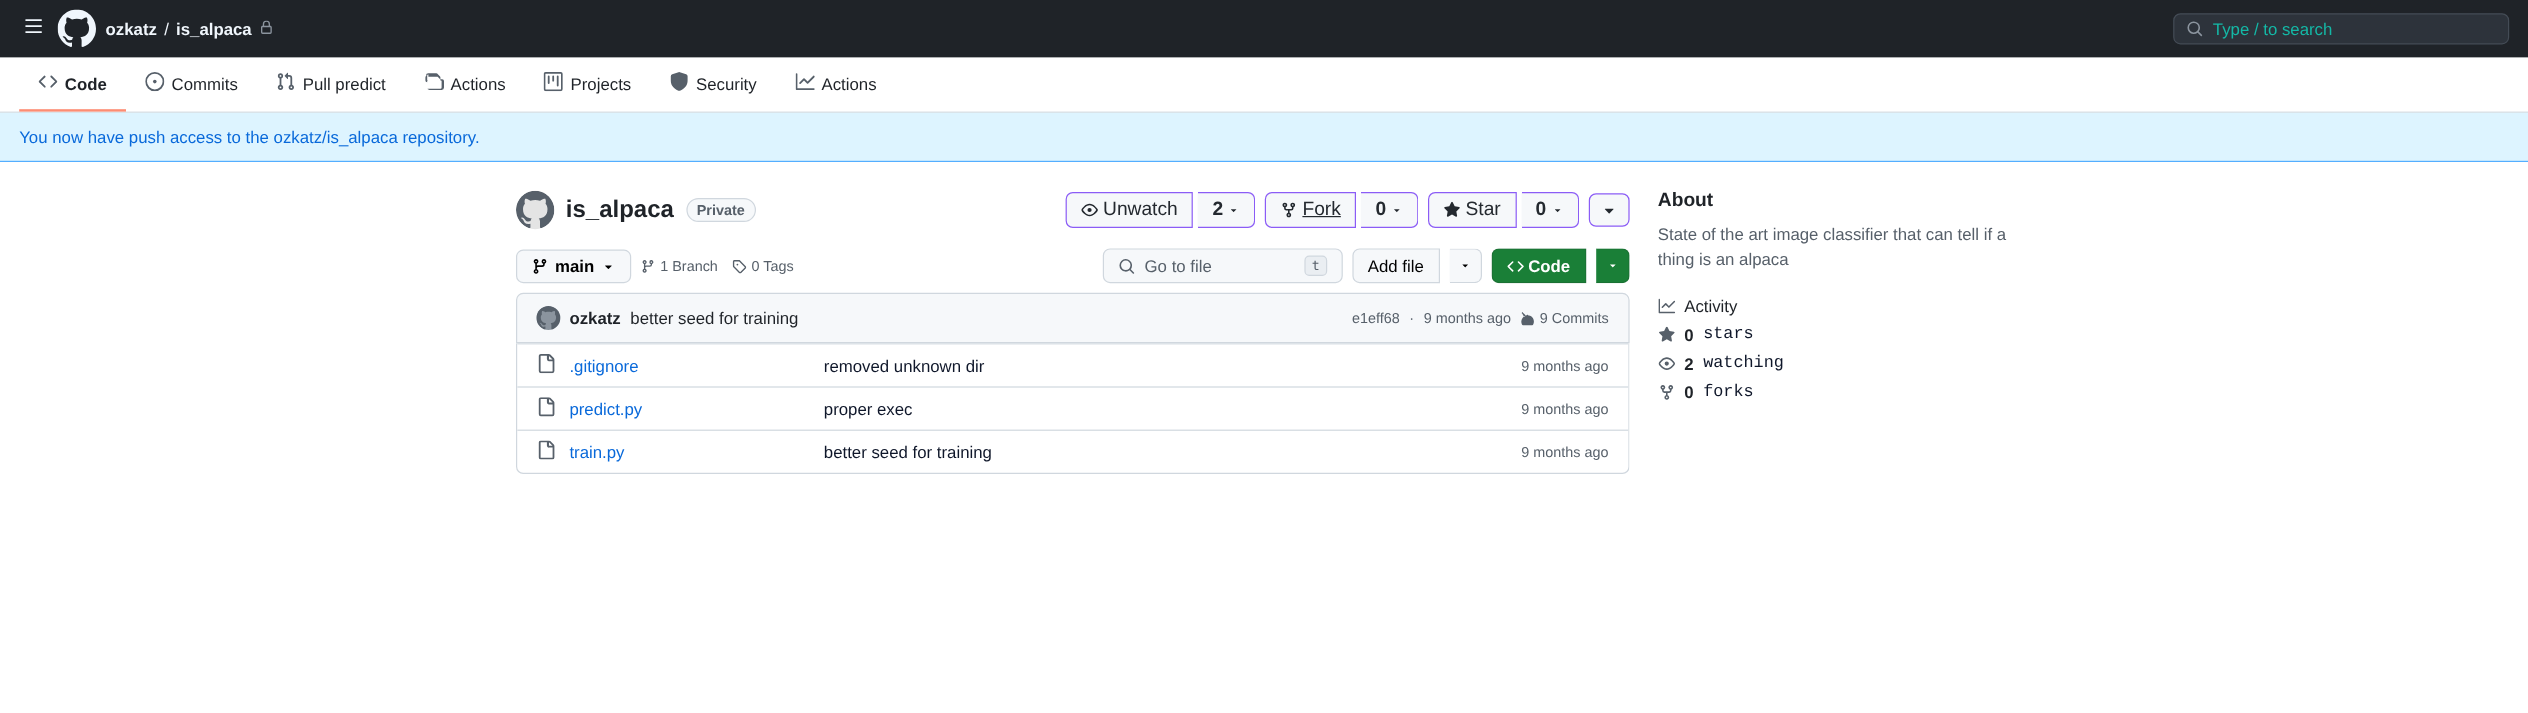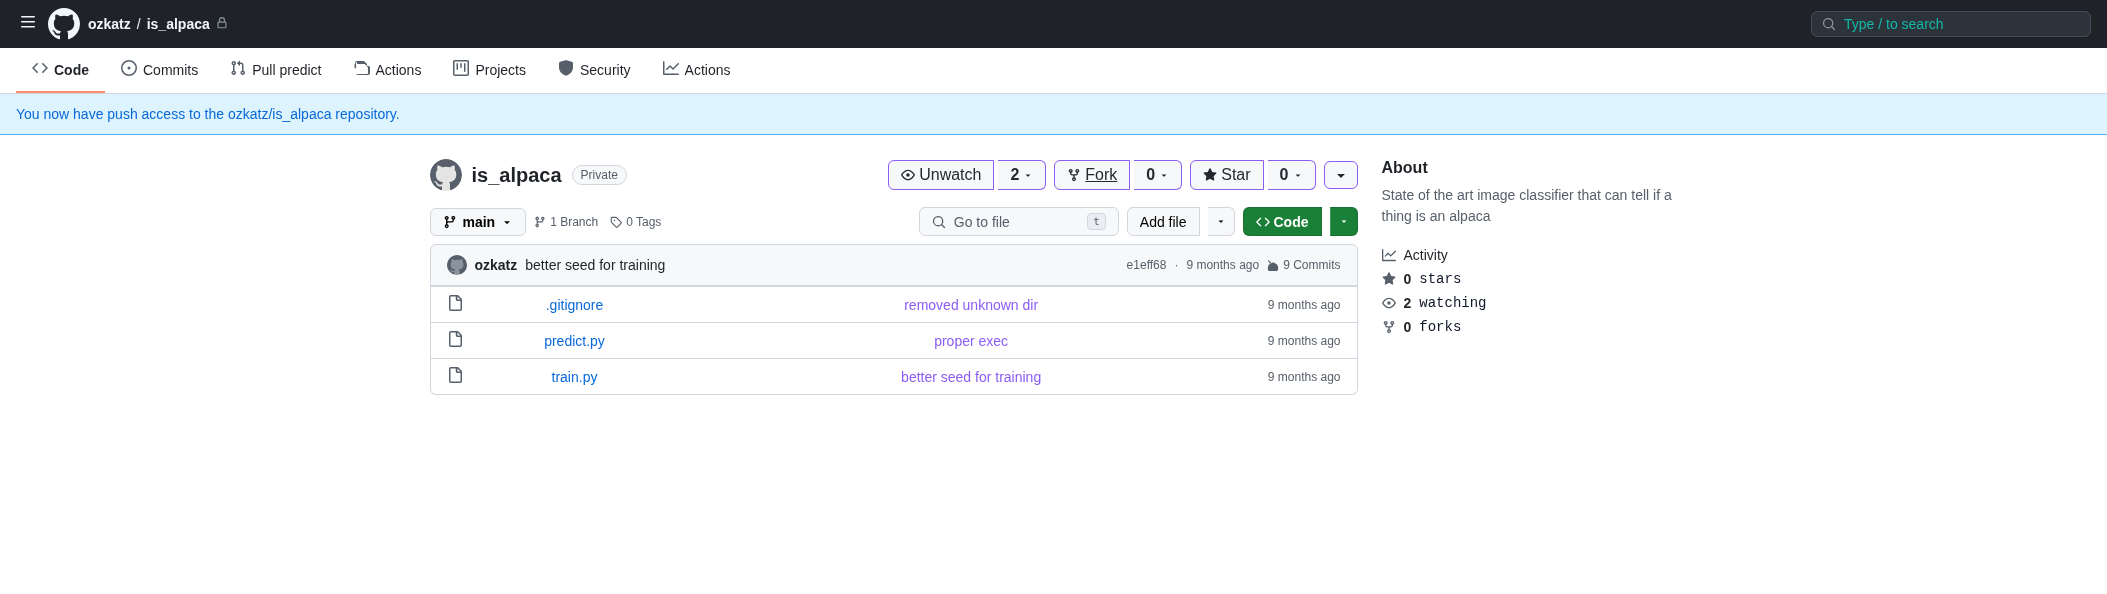--- a/index.html
+++ b/index.html
@@ -98,21 +98,21 @@
     .repo-title-area { display: flex; align-items: center; gap: 10px; }
     .repo-avatar { width: 32px; height: 32px; border-radius: 50%; background: #e4e4e4; display: flex; align-items: center; justify-content: center; overflow: hidden; }
     .repo-name { font-size: 20px; font-weight: 600; color: #1f2328; }
     .private-badge {
       background: #f6f8fa;
       border: 1px solid #d0d7de;
       border-radius: 20px;
       padding: 2px 8px;
       font-size: 12px;
       color: #57606a;
-      font-weight: 400;
+      font-weight: 700;
     }
     .repo-actions { display: flex; align-items: center; gap: 4px; }
     .action-btn {
       display: flex;
       align-items: center;
       gap: 4px;
       padding: 5px 12px;
       background: #f6f8fa;
       border: 1px solid #8b5cf6;
       border-radius: 6px;
@@ -250,25 +250,24 @@
       border-top: none;
       border-radius: 0 0 6px 6px;
       overflow: hidden;
     }
     .file-row {
       display: flex;
       align-items: center;
       padding: 8px 16px;
       border-top: 1px solid #d0d7de;
       gap: 12px;
-      text-align: center;
     }
     .file-icon { color: #57606a; font-size: 14px; flex-shrink: 0; }
     .file-name { color: #0969da; font-size: 14px; text-decoration: none; cursor: pointer; width: 200px; flex-shrink: 0; }
-    .file-commit { color: #8b5cf6; font-size: 14px; flex: 1; }
+    .file-commit { color: #0f172a; font-size: 14px; flex: 1; }
     .file-time { color: #57606a; font-size: 12px; margin-left: auto; }
 
     
     .about-section { margin-bottom: 24px; }
     .about-title { font-size: 16px; font-weight: 600; margin-bottom: 8px; }
     .about-desc { font-size: 14px; color: #57606a; line-height: 1.5; }
     .sidebar-stats { margin-top: 16px; }
     .sidebar-stat {
       display: flex;
       align-items: center;

